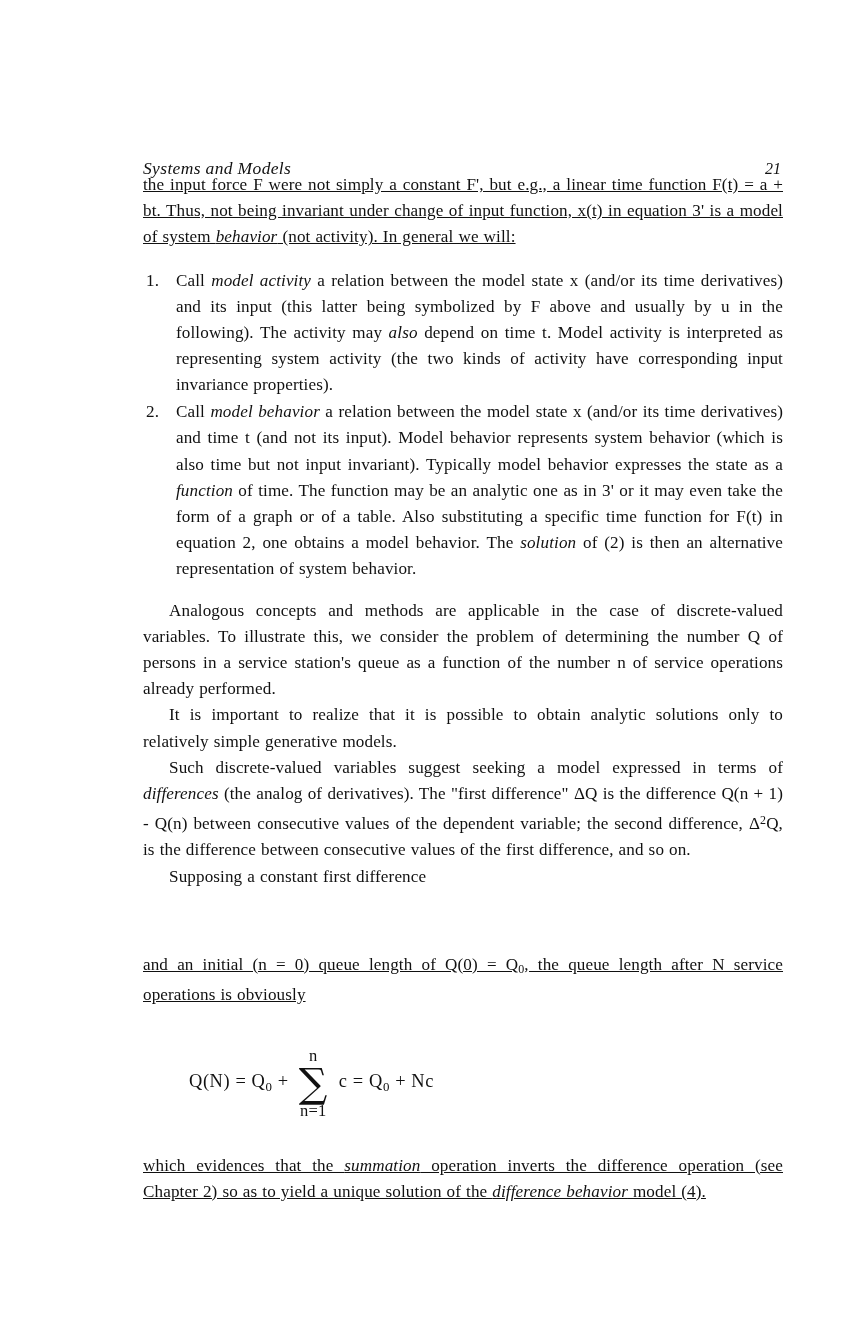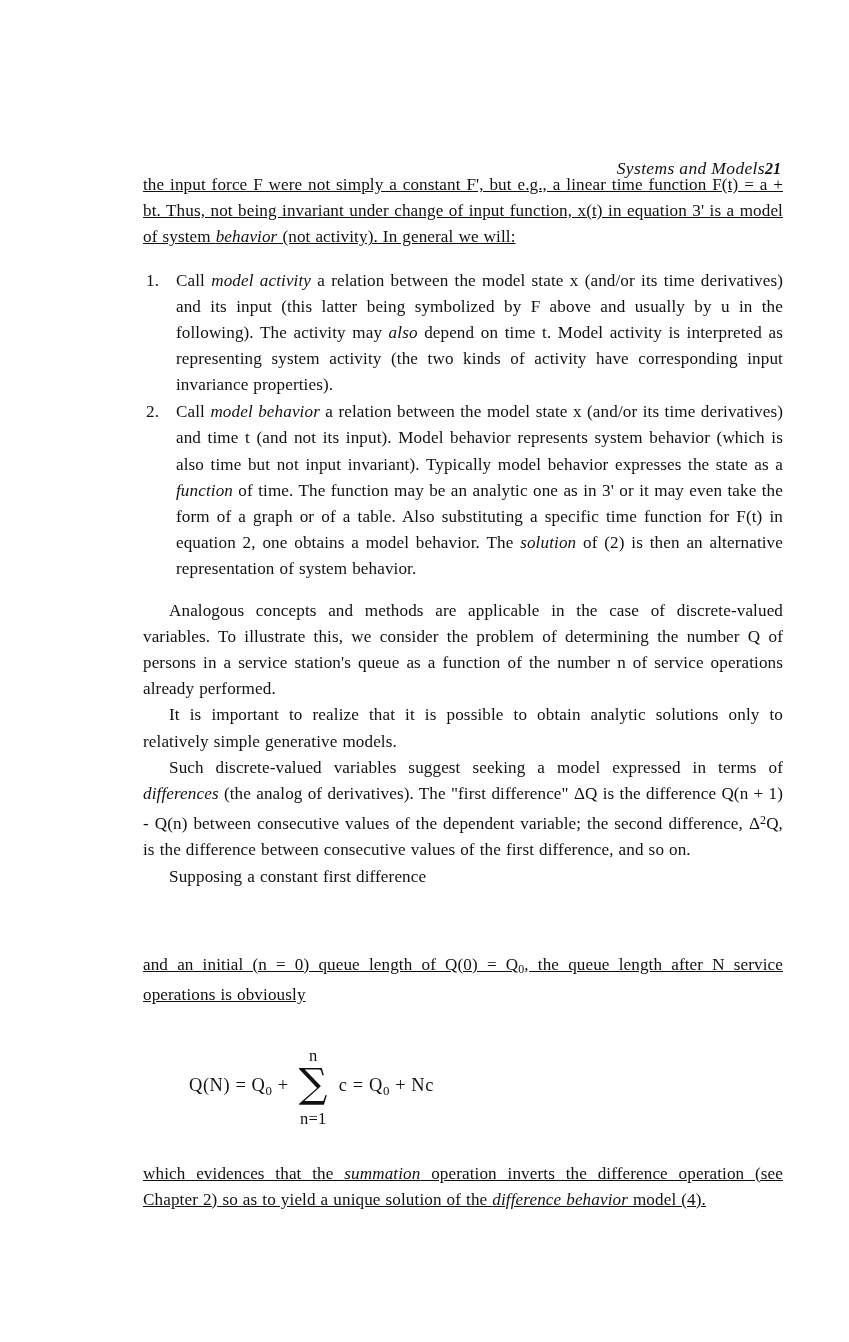--- a/index.html
+++ b/index.html
@@ -28,31 +28,31 @@
   }
 
   
   .running-head {
     position: absolute;
     left: 143px;
     top: 119px;
     width: 638px;
     display: flex;
     align-items: baseline;
-    justify-content: flex-end;
+    justify-content: space-between;
   }
   .running-head .head-title {
     font-style: italic;
     font-size: 17.5px;
     letter-spacing: 0.35px;
   }
   .running-head .folio {
     font-style: italic;
     font-size: 16px;
-    font-weight: 700;
+    font-weight: 400;
     margin-top: 41px;
   }
 
   
   .column {
     position: absolute;
     left: 143px;
     top: 172px;
     width: 640px;
   }
@@ -134,21 +134,21 @@
     line-height: 1;
     vertical-align: middle;
     margin: 0 2px;
   }
   .bigsum .lim {
     font-size: 16.5px;
     line-height: 17px;
     letter-spacing: 0.2px;
   }
   .bigsum .lim.upper { margin-bottom: 0px; }
-  .bigsum .lim.lower { margin-top: 8px; }
+  .bigsum .lim.lower { margin-top: 0px; }
   .bigsum .sigma {
     font-size: 40px;
     line-height: 38px;
     font-family: "DejaVu Serif", "Liberation Serif", serif;
   }
 
   i.it { font-style: italic; }
   sub.sb { font-size: 0.70em; vertical-align: -0.28em; }
   sup.sp { font-size: 0.70em; vertical-align: 0.42em; }
 </style>

